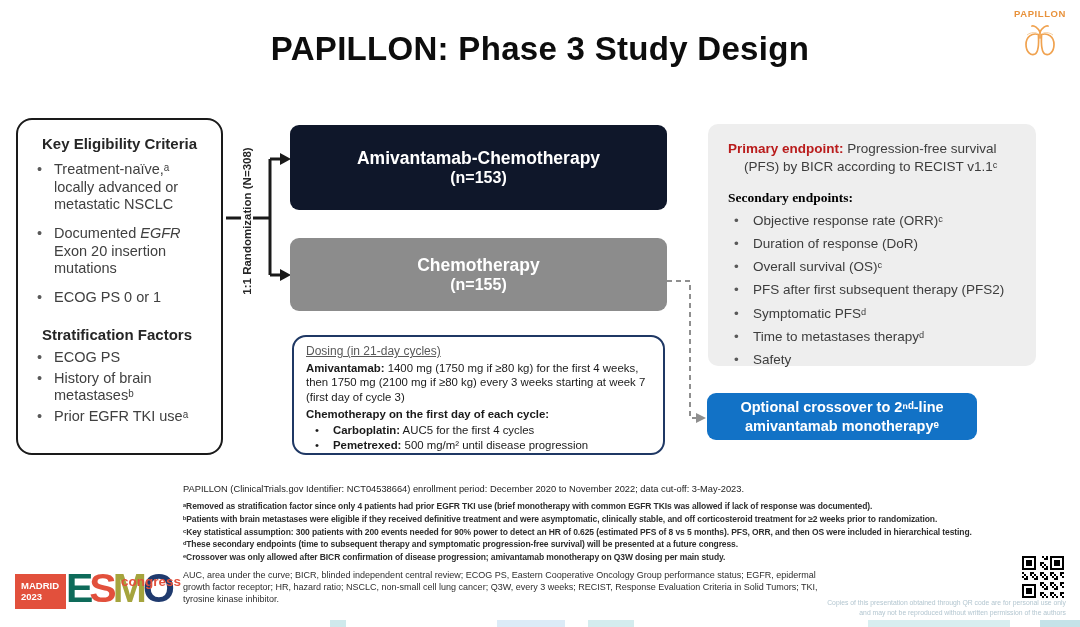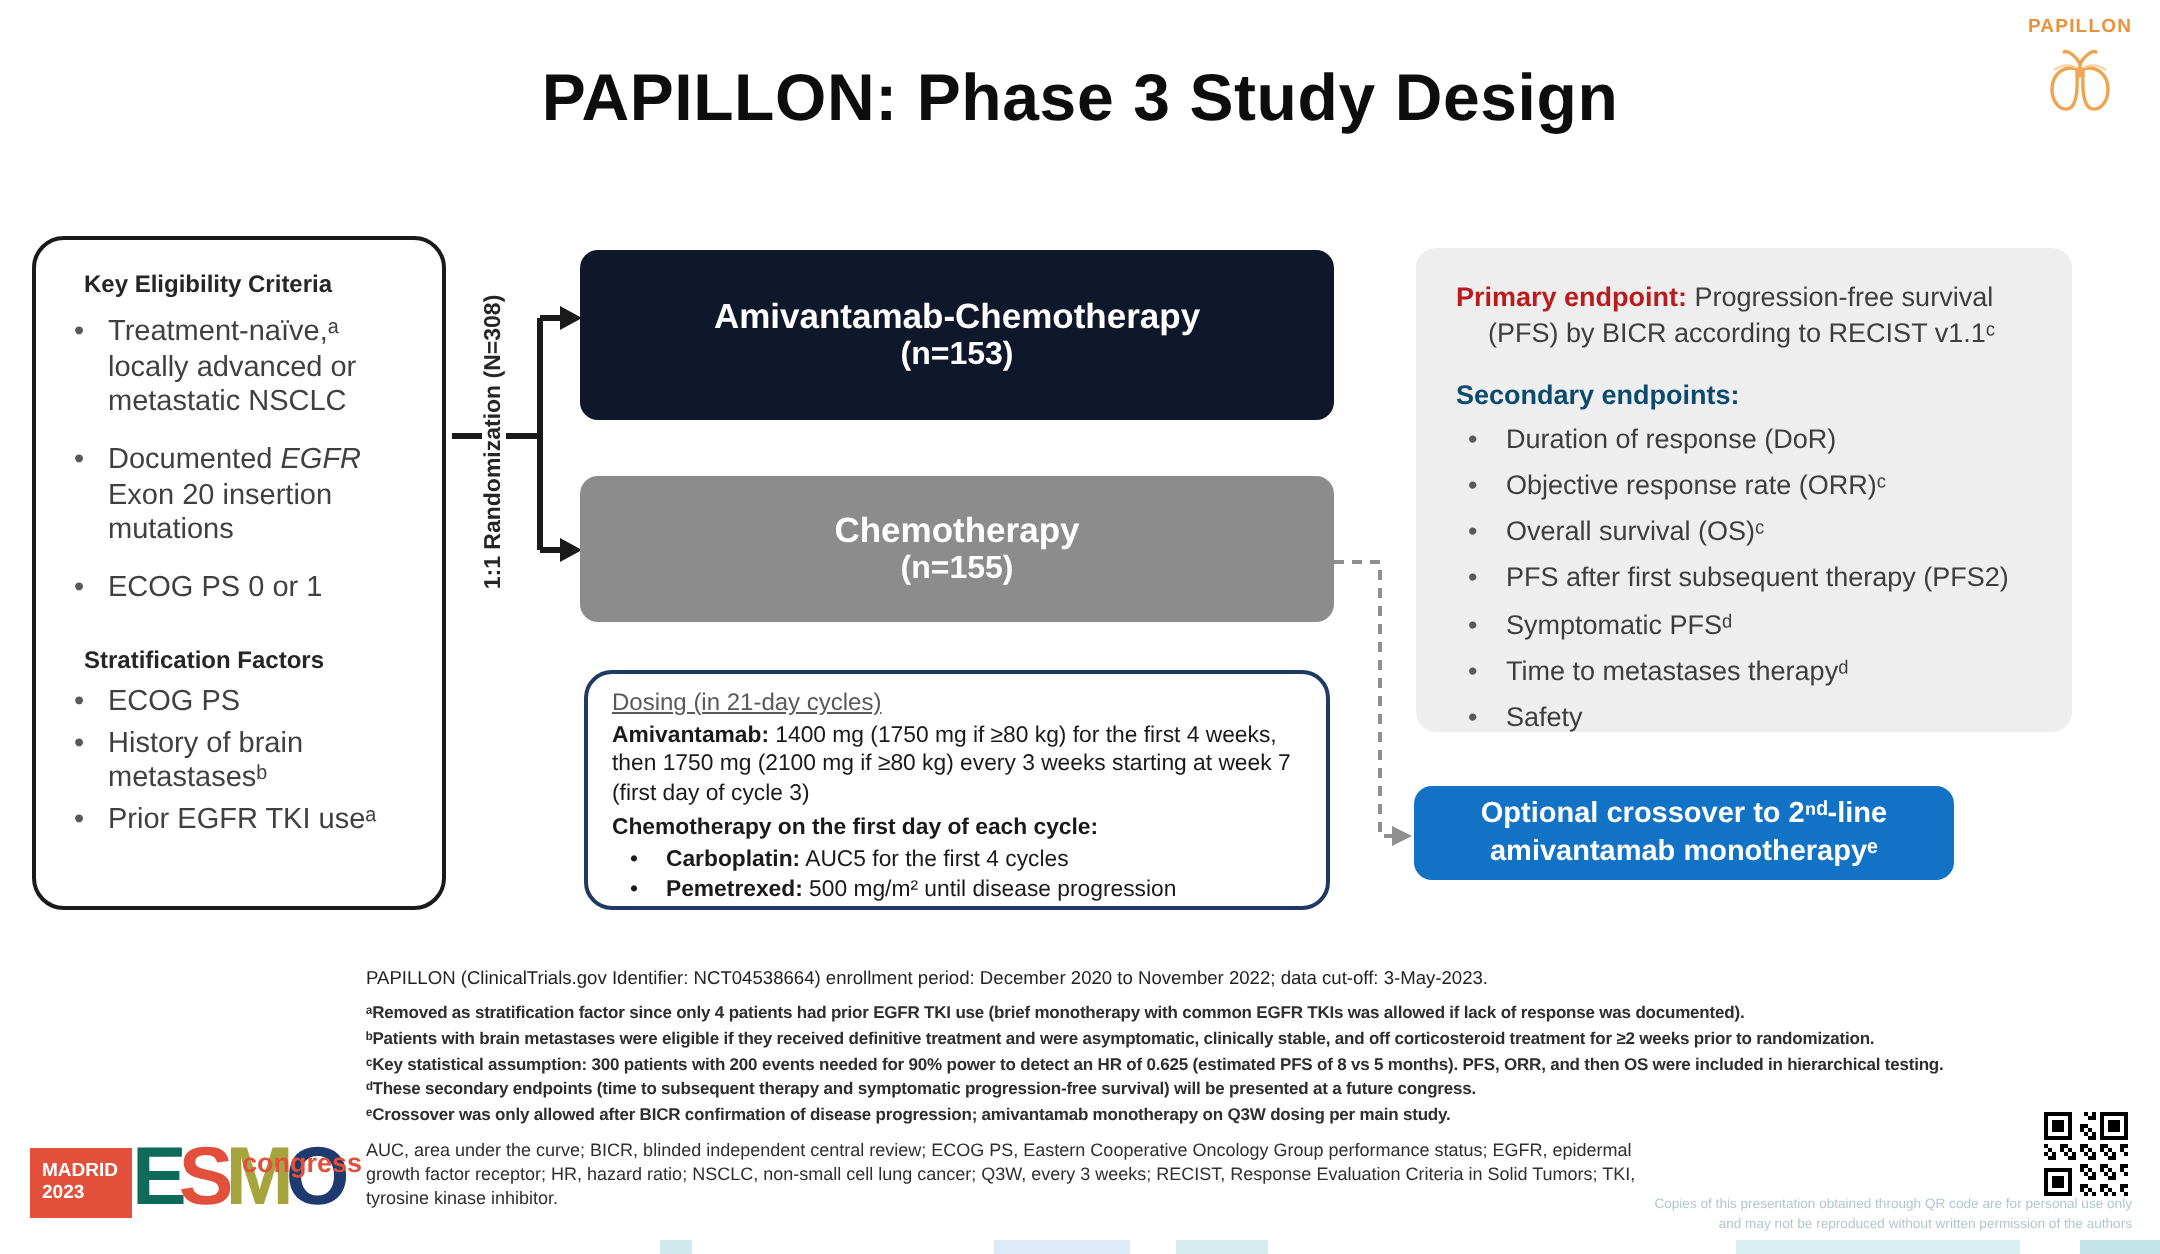--- a/index.html
+++ b/index.html
@@ -11,21 +11,21 @@
          font-size:33px;font-weight:bold;color:#0d0d0d;letter-spacing:.3px;}
 
   
   .pap-logo{position:absolute;right:8px;top:8px;width:64px;text-align:center;}
   .pap-logo .pap-text{font-size:9.5px;font-weight:bold;color:#E8923C;letter-spacing:.6px;}
   .pap-logo svg{margin-top:2px;}
 
   
   .elig-box{position:absolute;left:16px;top:118px;width:207px;height:337px;box-sizing:border-box;
             border:2.5px solid #1a1a1a;border-radius:16px;padding:15px 8px 8px 12px;color:#404040;}
-  .elig-title{font-weight:bold;font-size:12px;color:#262626;margin:0 0 9px 12px;}
+  .elig-title{font-weight:bold;font-size:15px;color:#262626;margin:0 0 9px 12px;}
   .elig-title.strat{margin-top:19px;margin-bottom:6px;}
   ul.blist{list-style:none;margin:0;padding:0;font-size:14.5px;line-height:1.22;}
   ul.blist li{position:relative;padding-left:24px;margin-bottom:11px;}
   ul.blist li::before{content:"\2022";position:absolute;left:7px;color:#595959;}
   ul.blist.tight li{margin-bottom:3px;}
   .it{font-style:italic;}
 
   
   .rand-label{position:absolute;left:247px;top:221px;transform:translate(-50%,-50%) rotate(-90deg);
               font-size:11.5px;font-weight:bold;color:#262626;white-space:nowrap;background:#fff;
@@ -52,21 +52,21 @@
   .dosing ul{list-style:none;margin:1px 0 0;padding:0;}
   .dosing li{position:relative;padding-left:27px;margin-top:1px;}
   .dosing li::before{content:"\2022";position:absolute;left:9px;}
 
   
   .endpoints{position:absolute;left:708px;top:124px;width:328px;height:242px;background:#EEEEEE;
              border-radius:10px;box-sizing:border-box;padding:16px 12px 0 20px;color:#3d3d3d;
              font-size:13.5px;}
   .endpoints .primary{margin:0 0 14px;padding-left:16px;text-indent:-16px;line-height:1.35;}
   .endpoints b{color:#b91c1c;}
-  .sec-head{font-weight:bold;margin:0 0 7px;color:#0c4a6e;font-size:13.5px;}
+  .sec-head{font-weight:bold;margin:0 0 7px;color:#000000;font-size:13.5px;font-family:Liberation Serif, serif;}
   .endpoints ul{list-style:none;margin:0;padding:0;}
   .endpoints li{position:relative;padding-left:25px;margin-bottom:7.5px;line-height:1.15;}
   .endpoints li::before{content:"\2022";position:absolute;left:6px;color:#595959;}
 
   
   .crossover{position:absolute;left:707px;top:393px;width:270px;height:47px;background:#1272C6;
              border-radius:9px;color:#fff;font-weight:bold;font-size:14.5px;text-align:center;
              display:flex;align-items:center;justify-content:center;line-height:1.28;
              box-sizing:border-box;padding:0 12px;z-index:2;}
 
@@ -169,22 +169,22 @@
     <ul>
       <li><b>Carboplatin:</b><span> AUC5 for the first 4 cycles</span></li>
       <li><b>Pemetrexed:</b><span> 500 mg/m² until disease progression</span></li>
     </ul>
   </div>
 
   <div class="endpoints">
     <p class="primary"><b>Primary endpoint:</b><span> Progression-free survival (PFS) by BICR according to RECIST v1.1ᶜ</span></p>
     <p class="sec-head">Secondary endpoints:</p>
     <ul>
+      <li>Objective response rate (ORR)ᶜ</li>
       <li>Duration of response (DoR)</li>
-      <li>Objective response rate (ORR)ᶜ</li>
       <li>Overall survival (OS)ᶜ</li>
       <li>PFS after first subsequent therapy (PFS2)</li>
       <li>Symptomatic PFSᵈ</li>
       <li>Time to metastases therapyᵈ</li>
       <li>Safety</li>
     </ul>
   </div>
 
   <div class="crossover">
     <span>Optional crossover to 2ⁿᵈ-line amivantamab monotherapyᵉ</span>

